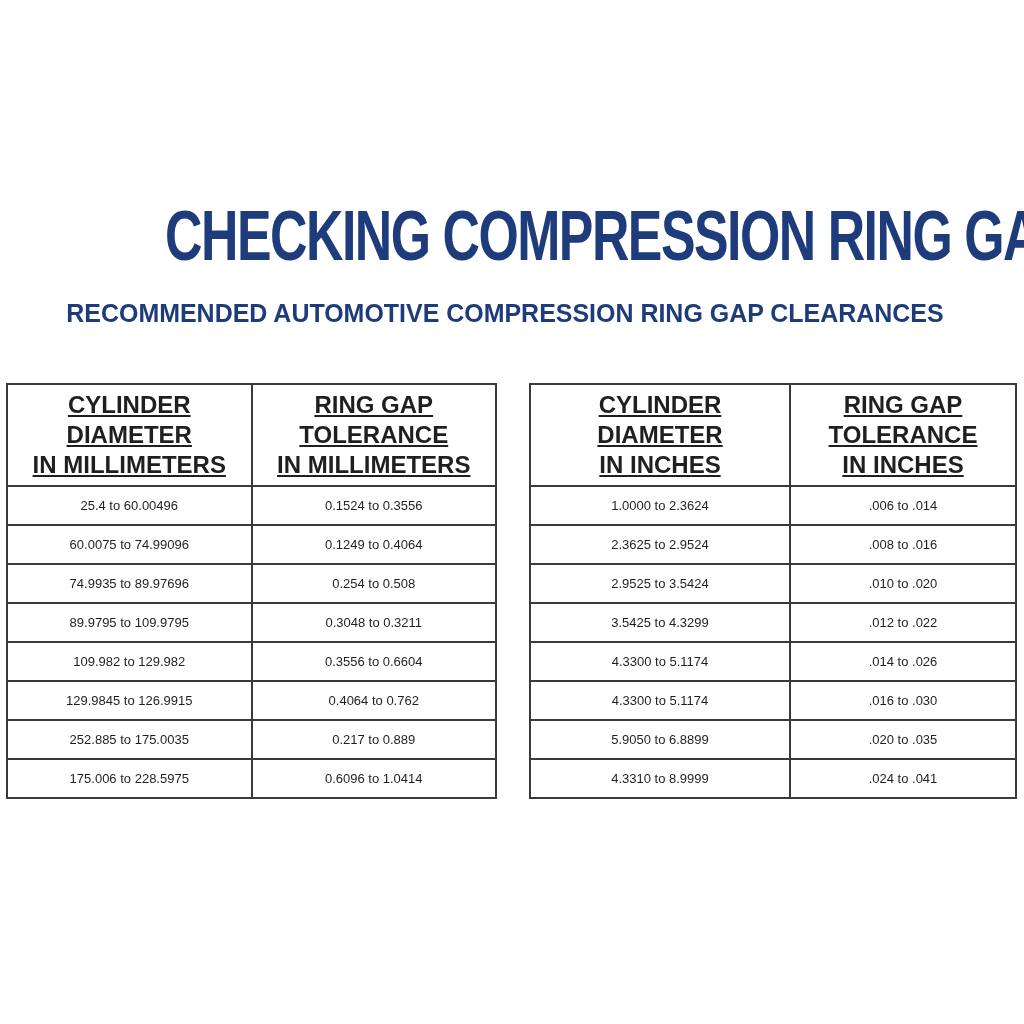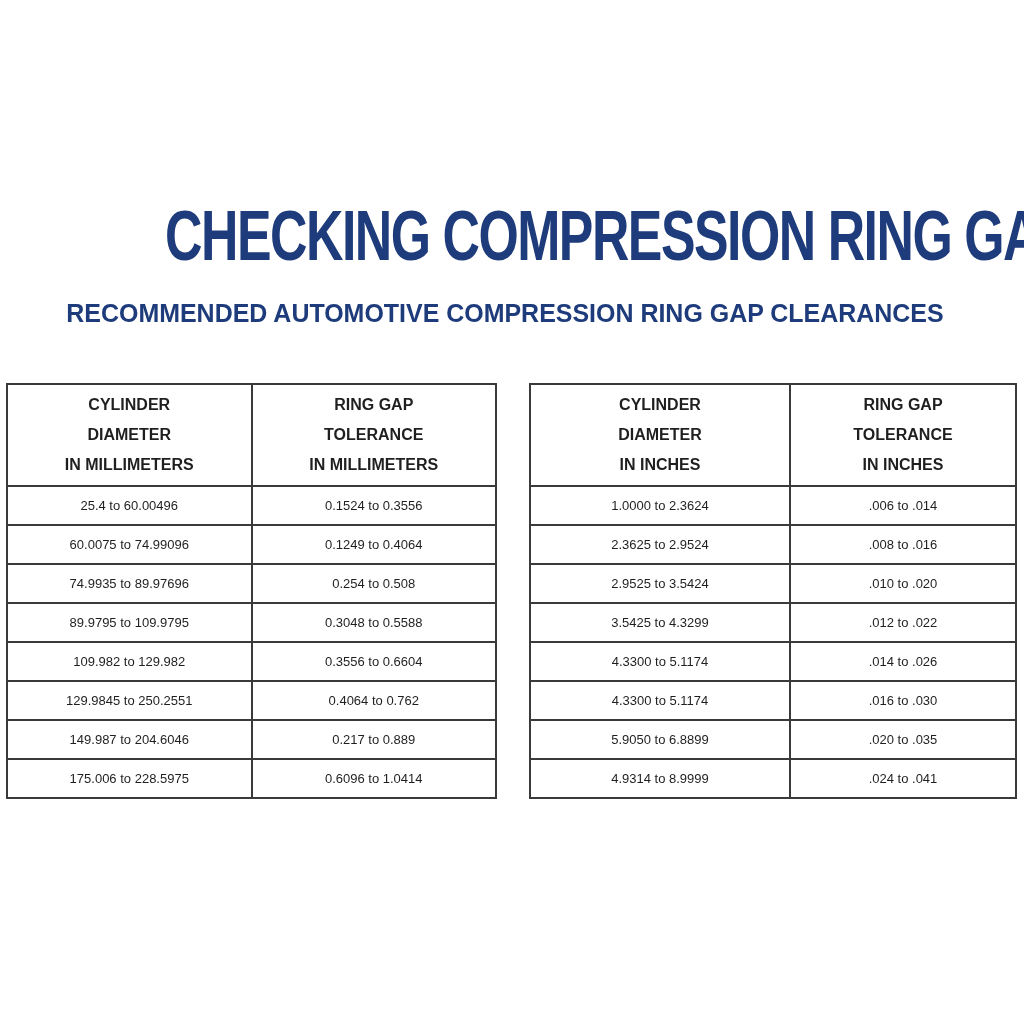--- a/index.html
+++ b/index.html
@@ -61,23 +61,24 @@
   .gap-table.inch   { left: 529px; width: 488px; }
   .gap-table th, .gap-table td {
     border: 2px solid #3a3a3a;
     text-align: center;
     vertical-align: middle;
     color: #1f1f1f;
     padding: 0;
   }
   .gap-table th {
     height: 100px;
-    font-size: 16px;
+    font-size: 24px;
     font-weight: bold;
     line-height: 30px;
+    text-decoration: underline;
   }
   .gap-table td {
     height: 37px;
     font-size: 13px;
     font-weight: normal;
   }
   .gap-table.metric col { width: 50%; }
   .gap-table.inch col.c1 { width: 53.5%; }
   .gap-table.inch col.c2 { width: 46.5%; }
   .hline { display: block; }
@@ -122,32 +123,32 @@
         <tr>
           <td>60.0075 to 74.99096</td>
           <td>0.1249 to 0.4064</td>
         </tr>
         <tr>
           <td>74.9935 to 89.97696</td>
           <td>0.254 to 0.508</td>
         </tr>
         <tr>
           <td>89.9795 to 109.9795</td>
-          <td>0.3048 to 0.5588</td>
+          <td>0.3048 to 0.3211</td>
         </tr>
         <tr>
           <td>109.982 to 129.982</td>
           <td>0.3556 to 0.6604</td>
         </tr>
         <tr>
-          <td>129.9845 to 250.2551</td>
+          <td>129.9845 to 126.9915</td>
           <td>0.4064 to 0.762</td>
         </tr>
         <tr>
-          <td>149.987 to 204.6046</td>
+          <td>252.885 to 175.0035</td>
           <td>0.217 to 0.889</td>
         </tr>
         <tr>
           <td>175.006 to 228.5975</td>
           <td>0.6096 to 1.0414</td>
         </tr>
       </tbody>
   </table>
 
   <table class="gap-table inch">
@@ -192,19 +193,19 @@
         </tr>
         <tr>
           <td>4.3300 to 5.1174</td>
           <td>.016 to .030</td>
         </tr>
         <tr>
           <td>5.9050 to 6.8899</td>
           <td>.020 to .035</td>
         </tr>
         <tr>
-          <td>4.9314 to 8.9999</td>
+          <td>4.3310 to 8.9999</td>
           <td>.024 to .041</td>
         </tr>
       </tbody>
   </table>
 
 </div>
 
 </body></html>

